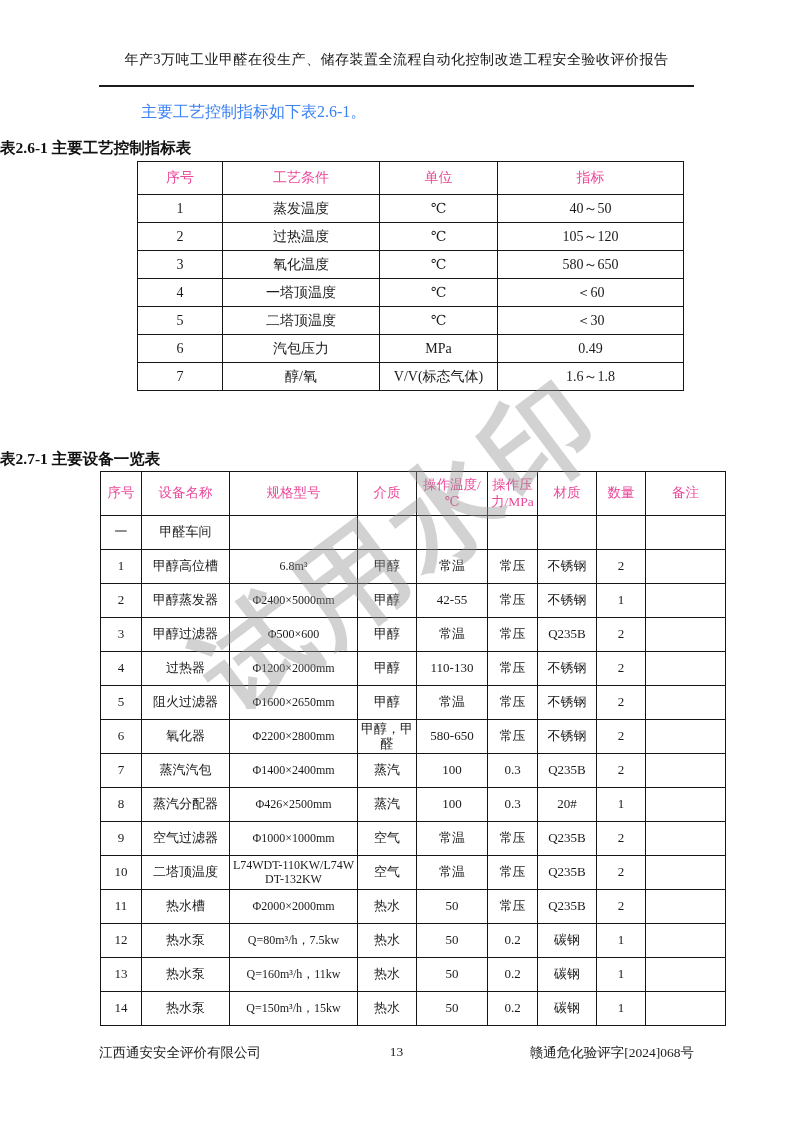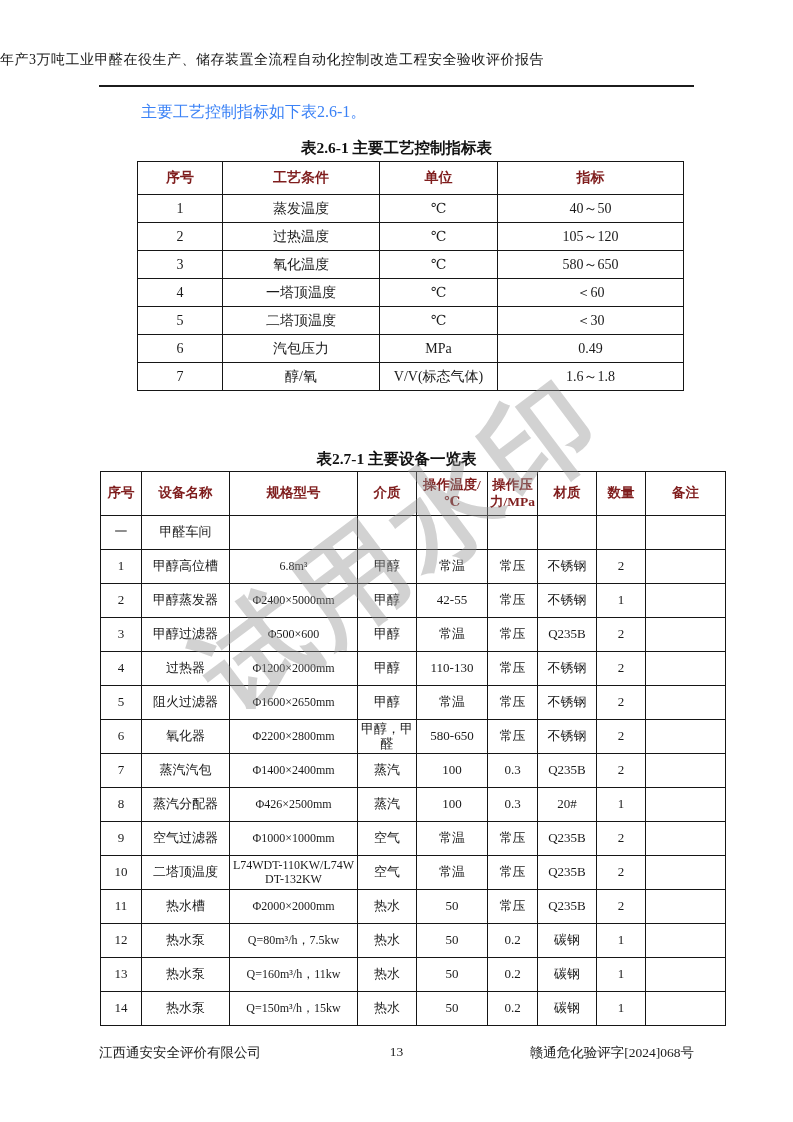--- a/index.html
+++ b/index.html
@@ -1,34 +1,34 @@
 <!DOCTYPE html>
 <html><head>
 <meta charset="utf-8">
 <style>
   * { margin:0; padding:0; box-sizing:border-box; }
   html,body { background:#ffffff; }
   body { font-family:"Liberation Serif","DejaVu Serif",serif; color:#111; }
   .page { position:relative; width:793px; height:1122px; background:#fff; margin:0 auto; overflow:hidden; }
 
-  .header-title { position:absolute; top:51px; left:0; width:793px; 
+  .header-title { position:absolute; top:51px; left:0; width:793px; text-align:center;
                   font-size:14px; letter-spacing:0.5px; color:#151515; }
   .header-rule  { position:absolute; top:85px; left:99px; width:595px; border-top:2px solid #1c1c1c; }
 
   .intro { position:absolute; top:102px; left:141px; font-size:16px; color:#3b82f6; }
 
-  .caption { position:absolute; left:0; width:793px; text-align:center; font-weight:bold;
+  .caption { position:absolute; left:0; width:793px; text-align:left; font-weight:bold;
              font-size:15.5px; color:#111; }
   .caption1 { top:138px; }
   .caption2 { top:449px; }
 
   table { border-collapse:collapse; table-layout:fixed; position:absolute; background:transparent; }
   th, td { border:1.5px solid #161616; text-align:center; vertical-align:middle;
            overflow:hidden; padding:1px 2px; }
-  th { font-weight:bold; font-size:14px; color:#7f1d1d; }
+  th { font-weight:normal; font-size:14px; color:#ec4899; }
   td { font-size:13.5px; color:#1a1a1a; }
 
   .t1 { top:161px; left:137px; width:546px; }
   .t1 th { height:33px; }
   .t1 td { height:28px; font-size:14px; }
 
   .section-heading { position:absolute; top:396px; left:104px; font-size:21px; font-weight:bold;
                      color:#0d0d0d; letter-spacing:2px; }
 
   .t2 { top:471px; left:100px; width:625px; }

